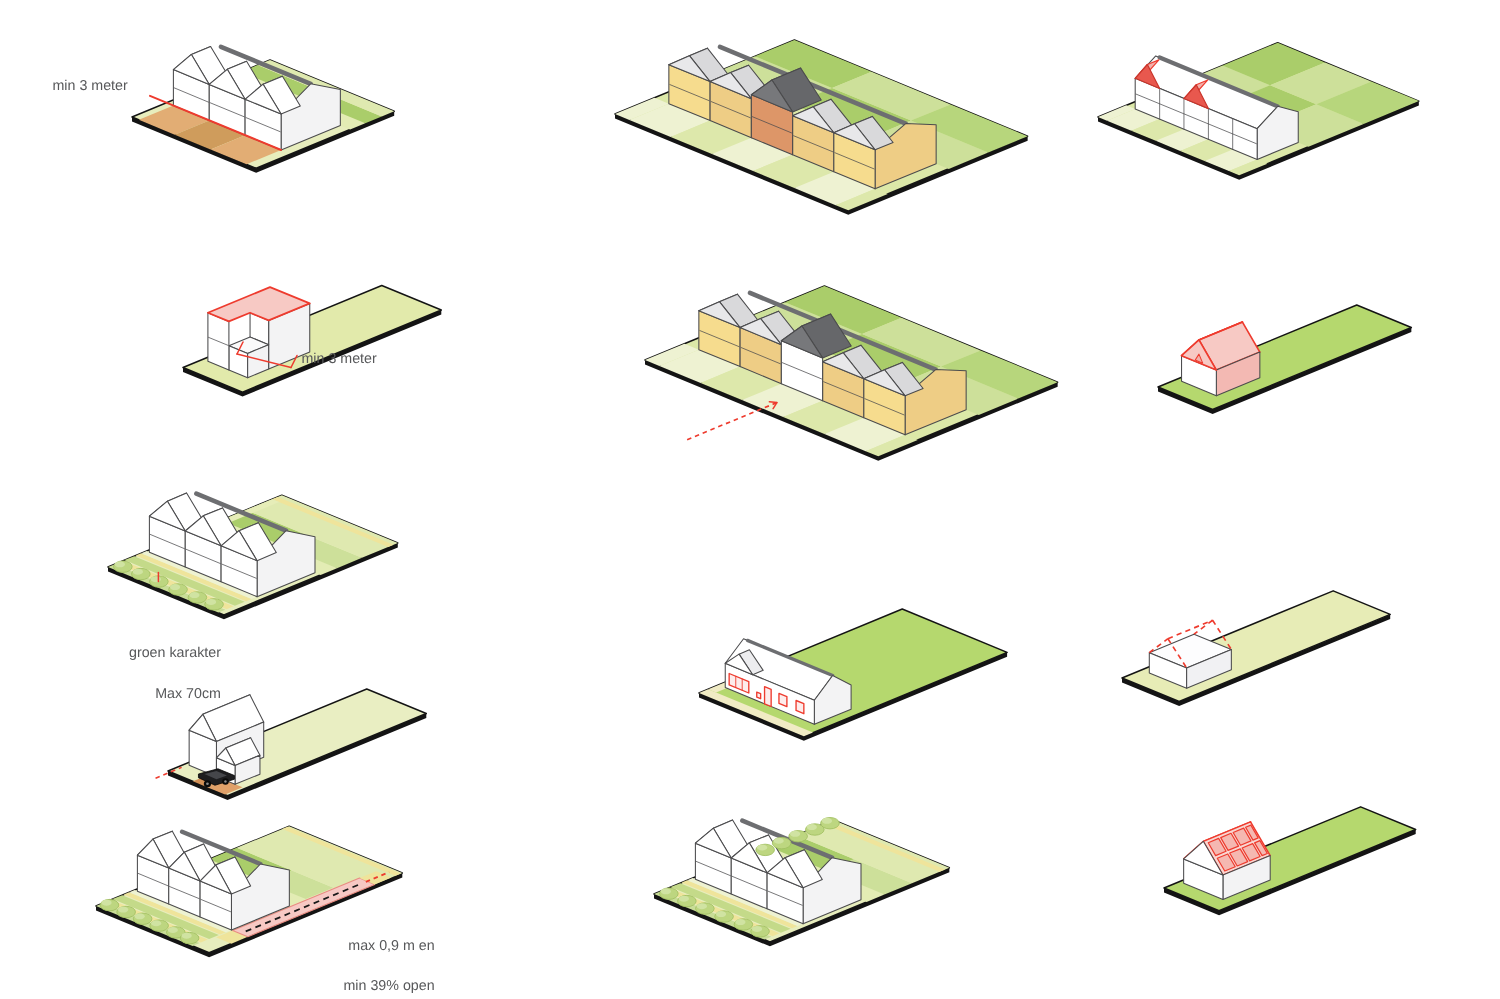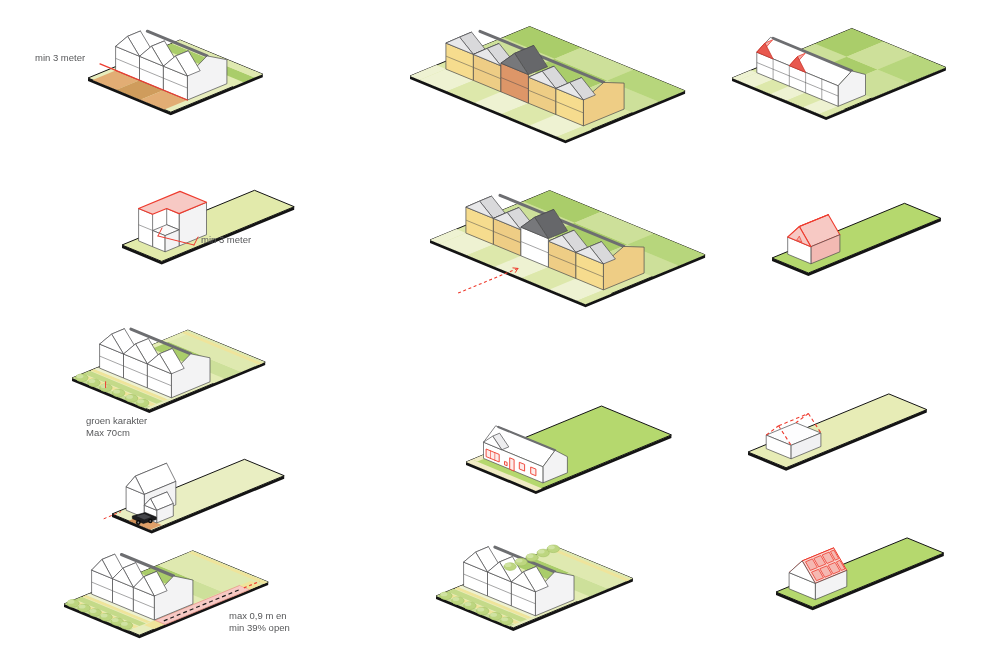--- a/index.html
+++ b/index.html
@@ -1,20 +1,20 @@
 <!DOCTYPE html>
 <html><head>
 <meta charset="utf-8">
 <style>
   html,body{margin:0;padding:0;background:#ffffff;}
   #canvas{position:relative;width:1000px;height:666px;background:#ffffff;overflow:hidden;
           font-family:"Liberation Sans", sans-serif;}
   #scene{position:absolute;left:0;top:0;}
-  .lbl{position:absolute;font-size:9.5px;line-height:12px;color:#57585a;white-space:nowrap;}
-  .lbl span{display:block;}
+  .lbl{position:absolute;font-size:9.5px;line-height:12px;color:#57585a;white-space:nowrap;text-align:right;}
+  .lbl span{display:block;margin-top:15px;}
 </style>
 </head>
 <body>
 
 <div id="canvas">
   <svg id="scene" width="1000" height="666" viewBox="0 0 1000 666">
       <g>
         <polygon points="88,78 170.8,112.2 262.8,74.2 262.8,77.2 170.8,115.2 88,81" fill="#141414"></polygon>
         <polygon points="88,78 170.8,112.2 262.8,74.2 180,40" fill="#e7edbd" stroke="#141414" stroke-width="1" stroke-linejoin="round"></polygon>
         <polygon points="92.6,79.9 116.5,89.8 139.5,80.3 115.6,70.4" fill="#e2ad74" stroke="none" stroke-width="0" stroke-linejoin="round"></polygon>

